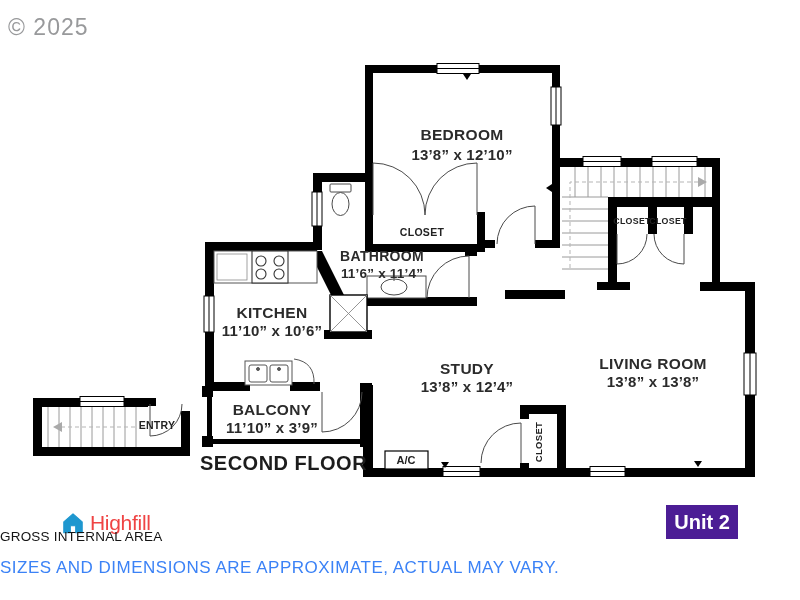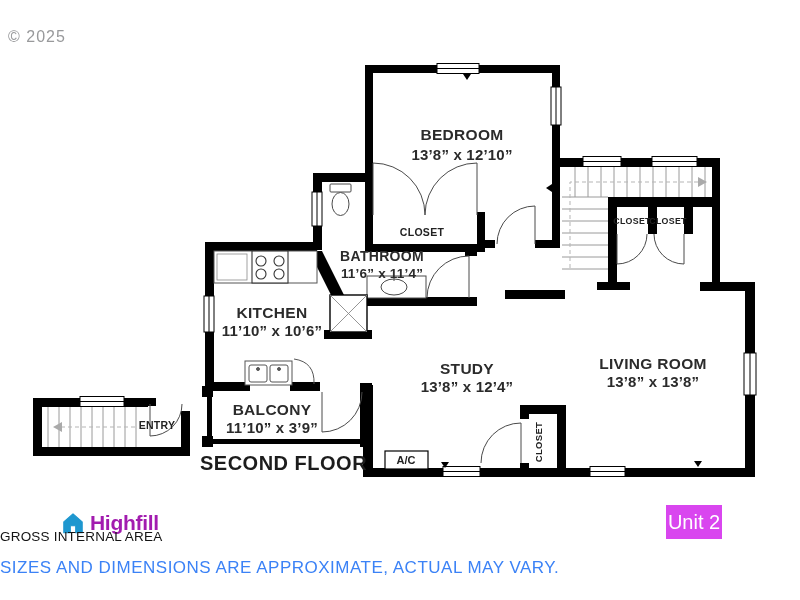--- a/index.html
+++ b/index.html
@@ -1,30 +1,30 @@
 <!DOCTYPE html>
 <html><head>
 <meta charset="utf-8">
 <style>
   html,body{margin:0;padding:0;background:#fff;}
   #screen{position:relative;width:800px;height:600px;background:#fff;overflow:hidden;
           font-family:"Liberation Sans",sans-serif;}
-  #watermark{position:absolute;left:8px;top:28px;font-size:16px;color:#98999b;
+  #watermark{position:absolute;left:8px;top:14px;font-size:23px;color:#98999b;
              letter-spacing:1px;font-weight:500;}
   #plan-svg{position:absolute;left:0;top:0;}
   .room-name{font-size:15.5px;font-weight:600;fill:#2b2b2b;letter-spacing:.3px;}
   .room-dims{font-size:15px;font-weight:600;fill:#2b2b2b;letter-spacing:.2px;}
   .closet-label{font-size:9.5px;font-weight:600;fill:#222;letter-spacing:.3px;}
   .small-label{font-size:11px;font-weight:600;fill:#222;}
   .floor-label{font-size:20px;font-weight:600;fill:#1c1c1c;letter-spacing:.5px;}
   .t-center{text-anchor:middle;}
   #brand{position:absolute;left:60px;top:510px;display:flex;align-items:center;gap:4px;}
-  #brand .brand-text{font-size:21px;font-weight:700;color:#a21caf;letter-spacing:-.3px;}
-  #unit-badge{position:absolute;left:666px;top:505px;width:56px;height:34px;background:#d946ef;
-              color:#fff;font-size:20px;font-weight:400;display:flex;align-items:center;
+  #brand .brand-text{font-size:21px;font-weight:400;color:#ef4444;letter-spacing:-.3px;}
+  #unit-badge{position:absolute;left:666px;top:505px;width:72px;height:34px;background:#4c1d95;
+              color:#fff;font-size:20px;font-weight:700;display:flex;align-items:center;
               justify-content:center;}
   .footer-line{position:absolute;left:0;width:800px;text-align:left;}
   #footer-1{top:529px;font-size:13.5px;color:#141414;font-weight:500;letter-spacing:.2px;}
   #footer-2{top:544px;font-size:13.5px;color:#141414;font-weight:500;letter-spacing:.2px;}
   #footer-3{top:558px;font-size:17px;color:#3b82f6;font-weight:400;letter-spacing:.5px;}
 </style>
 </head>
 <body>
 
 <div id="screen">

